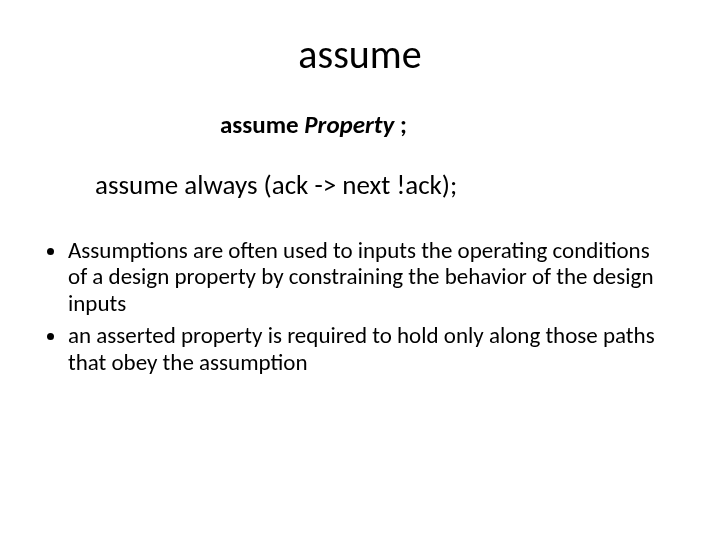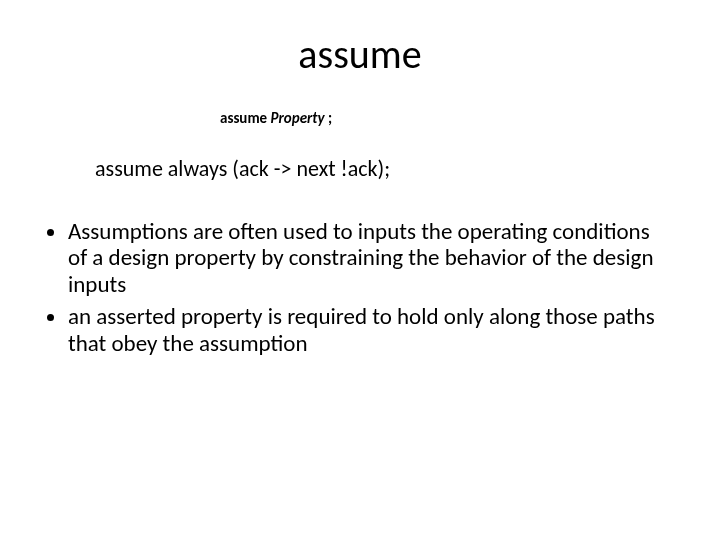--- a/index.html
+++ b/index.html
@@ -28,27 +28,27 @@
     list-style: disc;
     margin: 0 0 0 18px;
     padding: 0;
   }
   ul.bullets > li {
     font-size: 23px;
     line-height: 1.15;
     margin-bottom: 6px;
   }
   .syntax-line {
-    font-size: 15px;
+    font-size: 25px;
     margin: 4px 0 28px 170px;
   }
   .syntax-line .kw { font-weight: 700; }
   .syntax-line .prop { font-weight: 700; font-style: italic; }
   .example-line {
-    font-size: 22px;
+    font-size: 27px;
     margin: 0 0 36px 45px;
   }
 </style>
 </head>
 <body>
 
 <div class="slide">
   <div class="title">assume</div>
 
 

